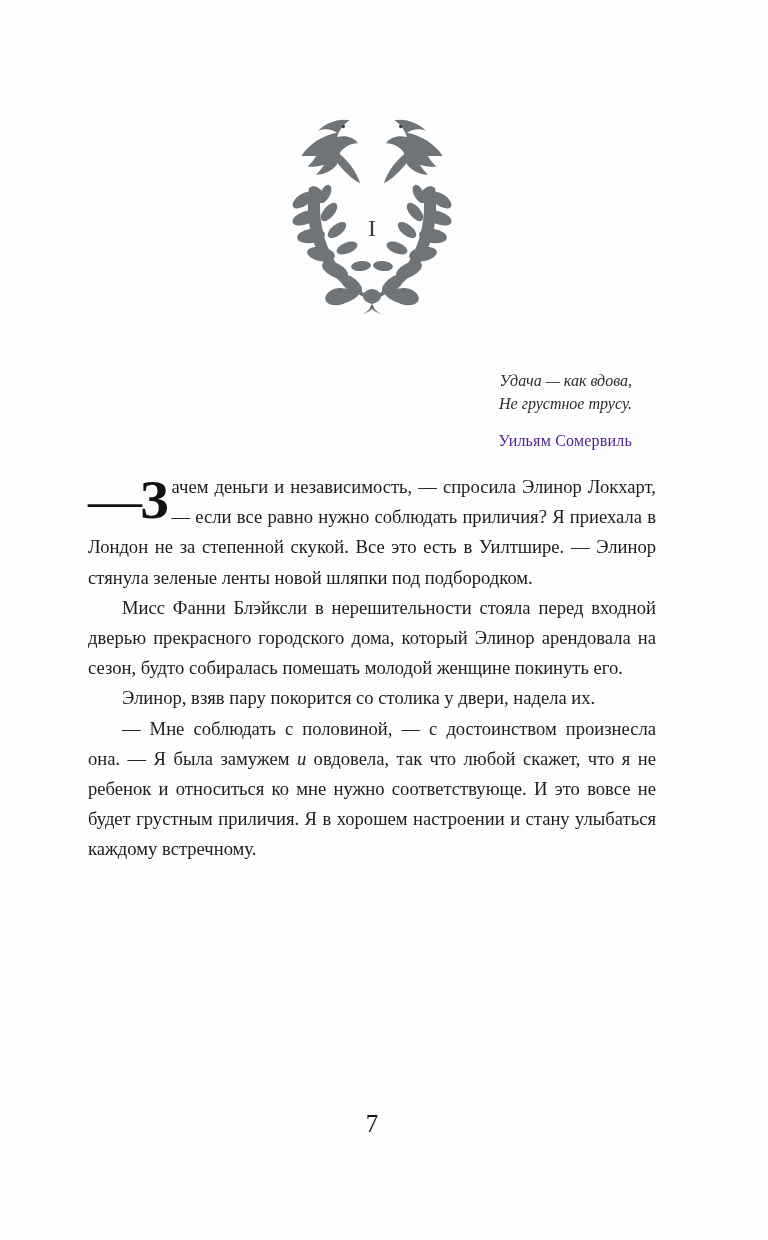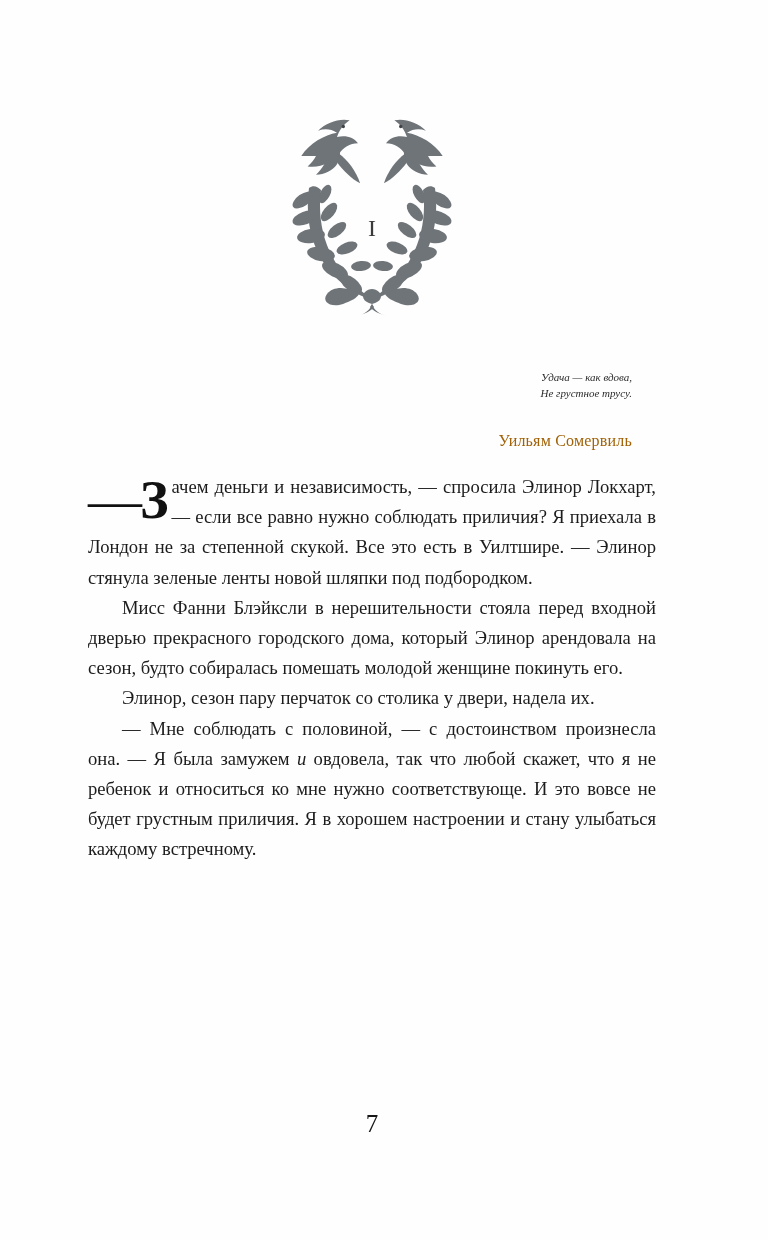--- a/index.html
+++ b/index.html
@@ -43,33 +43,33 @@
   .ornament svg { display: block; }
 
   
   .epigraph {
     position: absolute;
     right: 24px;
     top: 370px;
     width: 300px;
     text-align: right;
     font-style: italic;
-    font-size: 11px;
+    font-size: 16px;
     line-height: 1.42;
     color: #2b2b2b;
   }
   .epigraph-author {
     position: absolute;
     right: 24px;
     top: 432px;
     width: 320px;
     text-align: right;
     font-size: 16px;
     font-style: normal;
-    color: #a16207;
+    color: #4c1d95;
     letter-spacing: 0.2px;
   }
 
   
   .body-text {
     position: absolute;
     left: 0;
     top: 472px;
     width: 568px;
   }
@@ -193,21 +193,21 @@
 
     <div class="body-text">
 
       <p class="para first dropline">
         <span class="dropcap"><span class="dash">—</span><span>З</span></span><span>ачем деньги и независимость, — спросила Элинор Локхарт, — если все равно нужно соблюдать приличия? Я приехала в Лондон не за степенной скукой. Все это есть в Уилтшире. — Элинор стянула зеленые ленты новой шляпки под подбородком.</span>
       </p>
 
       <p class="para"><span>Мисс Фанни Блэйксли в нерешительности стояла перед входной дверью прекрасного городского дома, который Элинор арендовала на сезон, будто собиралась помешать молодой женщине покинуть его.</span></p>
 
 
-      <p class="para"><span>Элинор, сезон пару перчаток со столика у двери, надела их.</span></p>
+      <p class="para"><span>Элинор, взяв пару покорится со столика у двери, надела их.</span></p>
 
       <p class="para"><span>— Мне соблюдать с половиной, — с достоинством произнесла она. — Я была замужем </span><em>и</em><span> овдовела, так что любой скажет, что я не ребенок и относиться ко мне нужно соответствующе. И это вовсе не будет грустным приличия. Я в хорошем настроении и стану улыбаться каждому встречному.</span></p>
 
 
     </div>
 
     <div class="folio">7</div>
 
   </div>
 </div>

